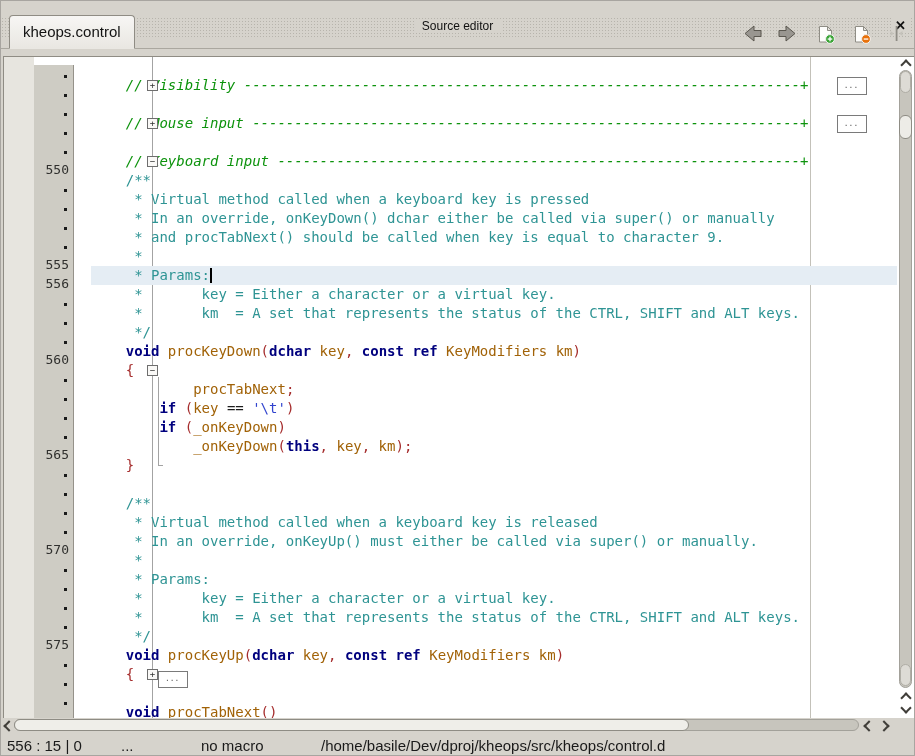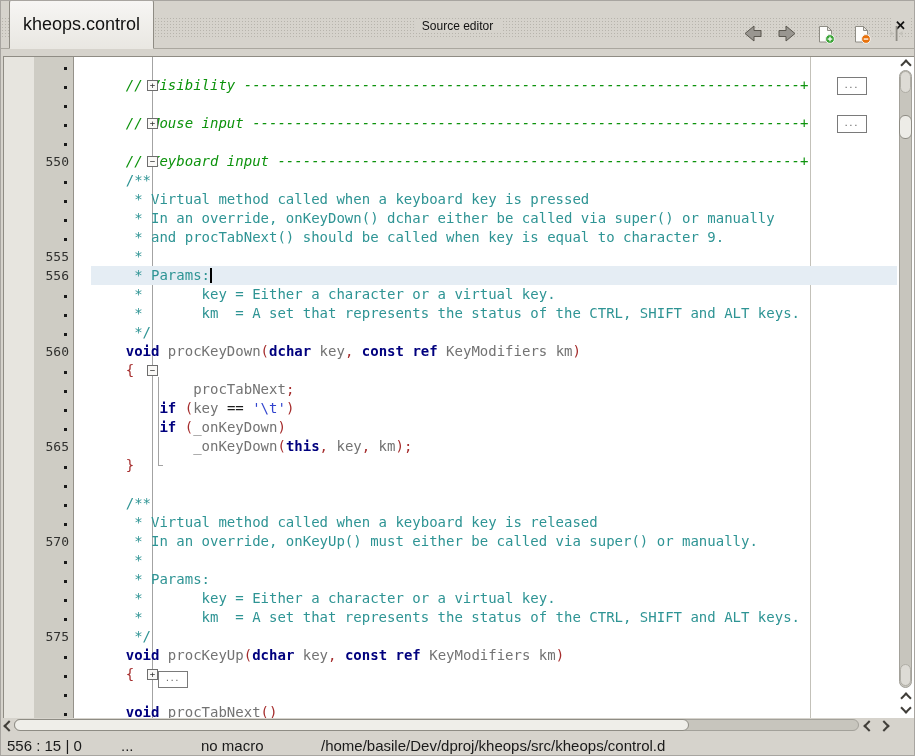--- a/index.html
+++ b/index.html
@@ -8,45 +8,45 @@
   
   .titlebar{position:absolute;left:0;top:16px;width:100%;height:20px;
             background-image:radial-gradient(circle,#b7b4ac 0.8px,transparent 0.9px);
             background-size:3px 3px;background-color:#d6d3cc;}
   .title-label{position:absolute;left:50%;top:2px;transform:translateX(-50%);
                background:#d6d3cc;padding:0 8px;font-size:12px;color:#111;}
   .close-btn{position:absolute;right:5px;top:1px;font-size:13px;font-weight:bold;color:#111;
              background:#d6d3cc;padding:0 3px;cursor:default;}
   
   .tabbar{position:absolute;left:0;top:20px;width:100%;height:27px;border-bottom:1px solid #aaa79f;}
-  .tab{position:absolute;left:8px;bottom:-1px;height:24px;line-height:24px;padding:12px 13px;
+  .tab{position:absolute;left:8px;bottom:-1px;height:24px;line-height:24px;padding:4px 13px;
        background:linear-gradient(#f7f6f4,#e9e7e2);border:1px solid #8f8c84;border-bottom:1px solid #e9e7e2;
-       border-radius:4px 4px 0 0;font-size:18px;color:#111;margin-top:32px;}
+       border-radius:4px 4px 0 0;font-size:15px;color:#111;margin-top:32px;}
   .tb-icons{position:absolute;right:10px;top:4px;height:20px;}
   .tb-btn{display:inline-block;vertical-align:top;margin-left:11px;}
   
   .editor{position:absolute;left:2px;top:55px;width:911px;height:662px;background:#fff;
           border-top:1px solid #8f8c84;border-left:1px solid #8f8c84;box-sizing:content-box;overflow:hidden;}
   .gutter-a{position:absolute;left:0;top:0;width:30px;height:100%;background:#e7e5df;}
-  .gutter-b{position:absolute;left:30px;top:0;width:39px;height:100%;background:#ceccc4;border-right:1px solid #95928a;}
+  .gutter-b{position:absolute;left:30px;top:8px;width:39px;height:100%;background:#ceccc4;border-right:1px solid #95928a;}
   .foldcol{position:absolute;left:70px;top:0;width:17px;height:100%;background:#fff;}
   .treeline{position:absolute;left:78px;top:0;width:1px;height:100%;background:#a3a3a3;}
   .branchline{position:absolute;left:84px;top:320px;width:1px;height:88px;background:#a3a3a3;}
   .branchtick{position:absolute;left:84px;top:408px;width:5px;height:1px;background:#a3a3a3;}
   .marginline{position:absolute;left:806px;top:0;width:1px;height:100%;background:#c3c1b9;}
   .code{position:absolute;left:87px;top:0;right:18px;height:100%;}
   .crow{position:relative;height:19px;line-height:19px;white-space:pre;padding-left:1px;
         font-family:"DejaVu Sans Mono",monospace;font-size:14px;color:#1c1c1c;}
   .crow.cur{background:#e5edf4;}
   .gnum{height:19px;line-height:19px;text-align:right;padding-right:4px;
         font-family:"DejaVu Sans Mono",monospace;font-size:13px;color:#30302e;}
   .gdot{display:inline-block;width:3px;height:3px;background:#1a1a1a;margin:0 2px 1px 0;}
   .foldbox{position:absolute;left:73px;width:11px;height:11px;box-sizing:border-box;border:1px solid #6e6e6e;
            background:#faf9f7;color:#333;font:9px/9px "DejaVu Sans Mono",monospace;text-align:center;z-index:3;}
-  .sy-t{color:#737373;text-align:center;} .sy-o{color:#1c1c1c;}
+  .sy-t{color:#a16207;text-align:center;} .sy-o{color:#1c1c1c;}
   .sy-c{color:#0d930d;font-style:italic;}
   .sy-d{color:#2e9494;}
   .sy-k{color:#00007e;font-weight:bold;}
   .sy-p{color:#a52c2c;}
   .sy-s{color:#3144ce;}
   .caret{display:inline-block;width:2px;height:15px;background:#000;vertical-align:-3px;}
   .ibox{display:inline-block;width:28px;height:15px;margin-left:24px;border:1px solid #7a7a7a;background:#fff;
         color:#555;font:10px/12px "Liberation Sans",sans-serif;text-align:center;letter-spacing:2px;vertical-align:-2px;}
   .sbox{position:absolute;left:746px;width:28px;height:16px;border:1px solid #7a7a7a;background:#fff;color:#555;
         font:10px/13px "Liberation Sans",sans-serif;text-align:center;letter-spacing:2px;z-index:4;}

